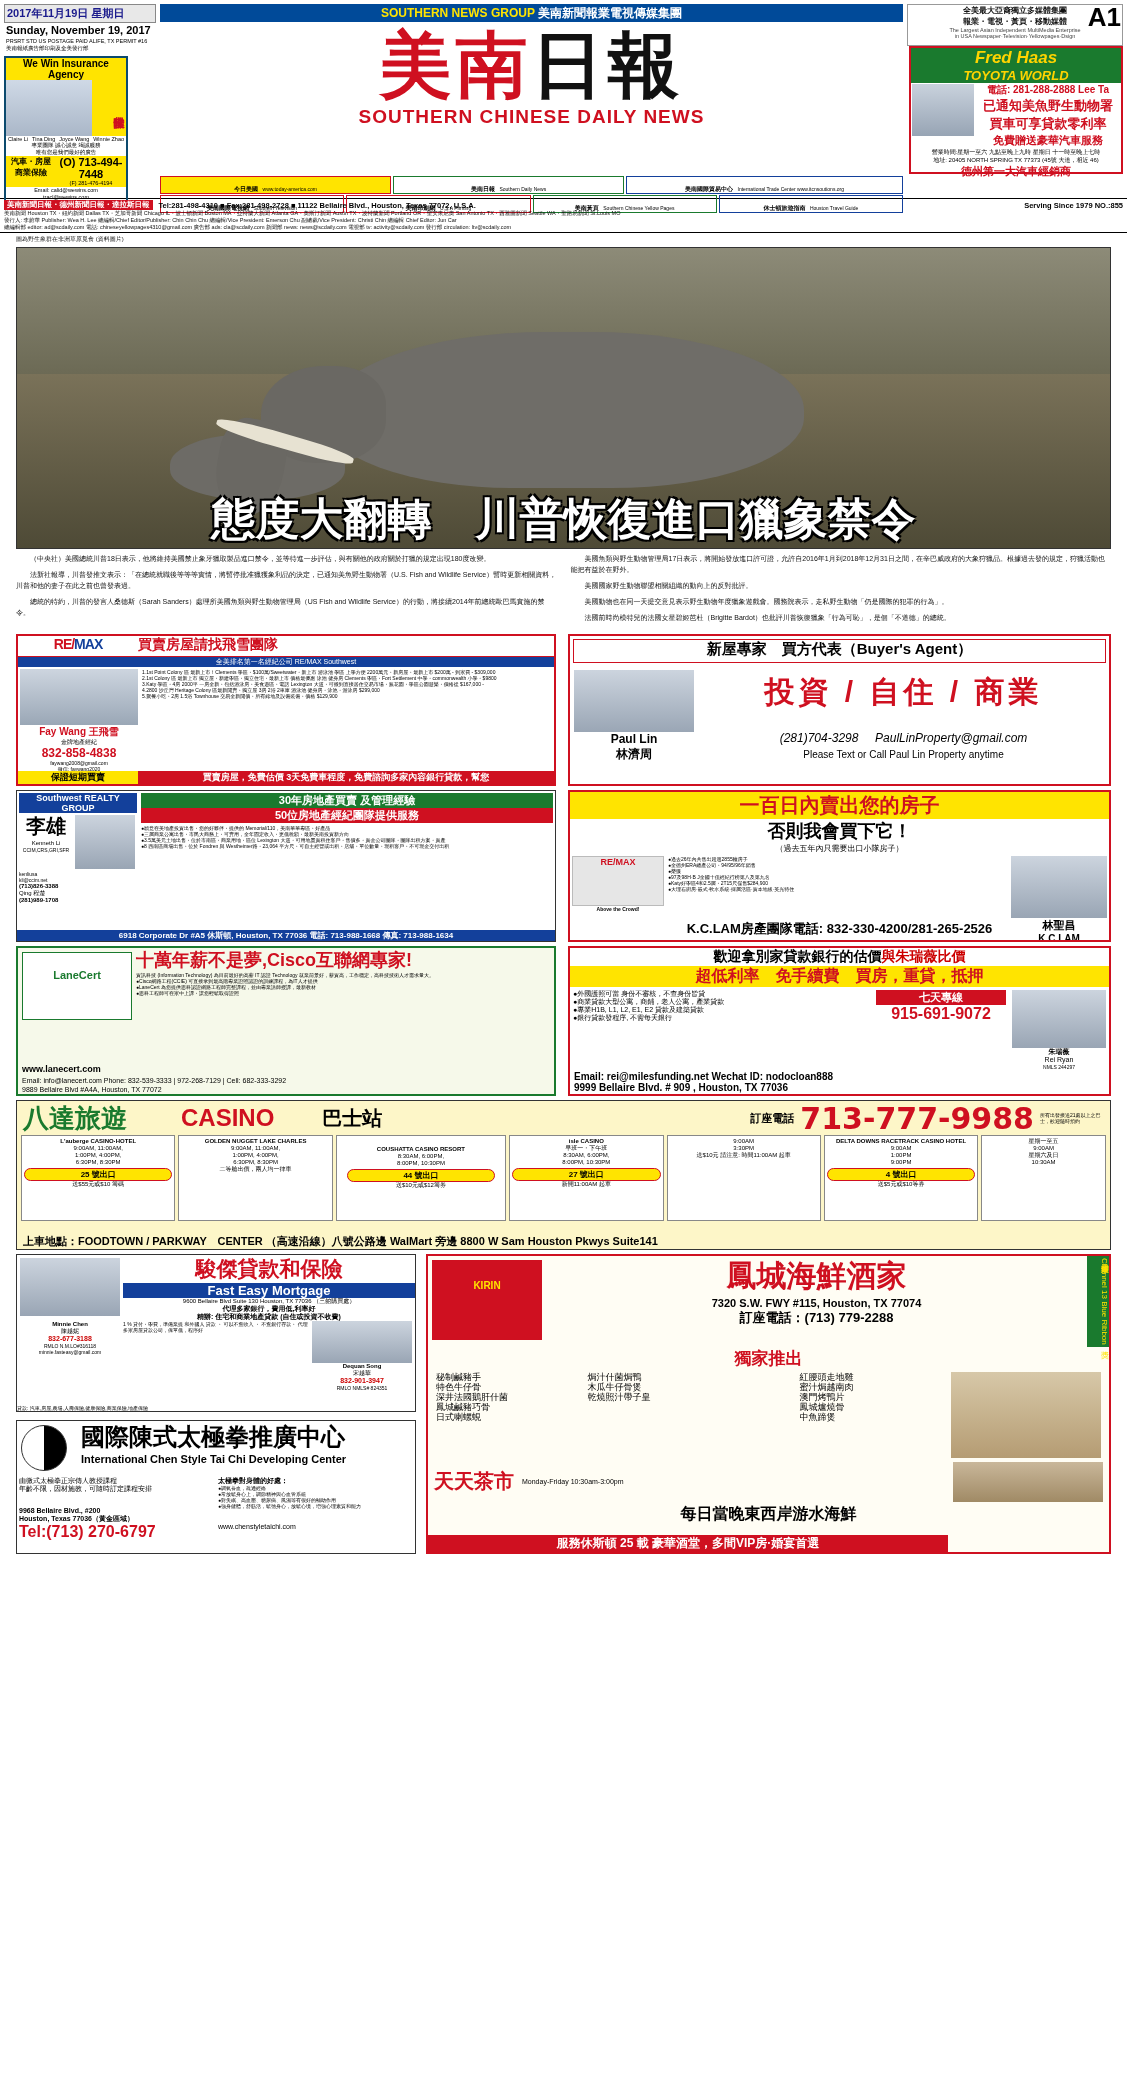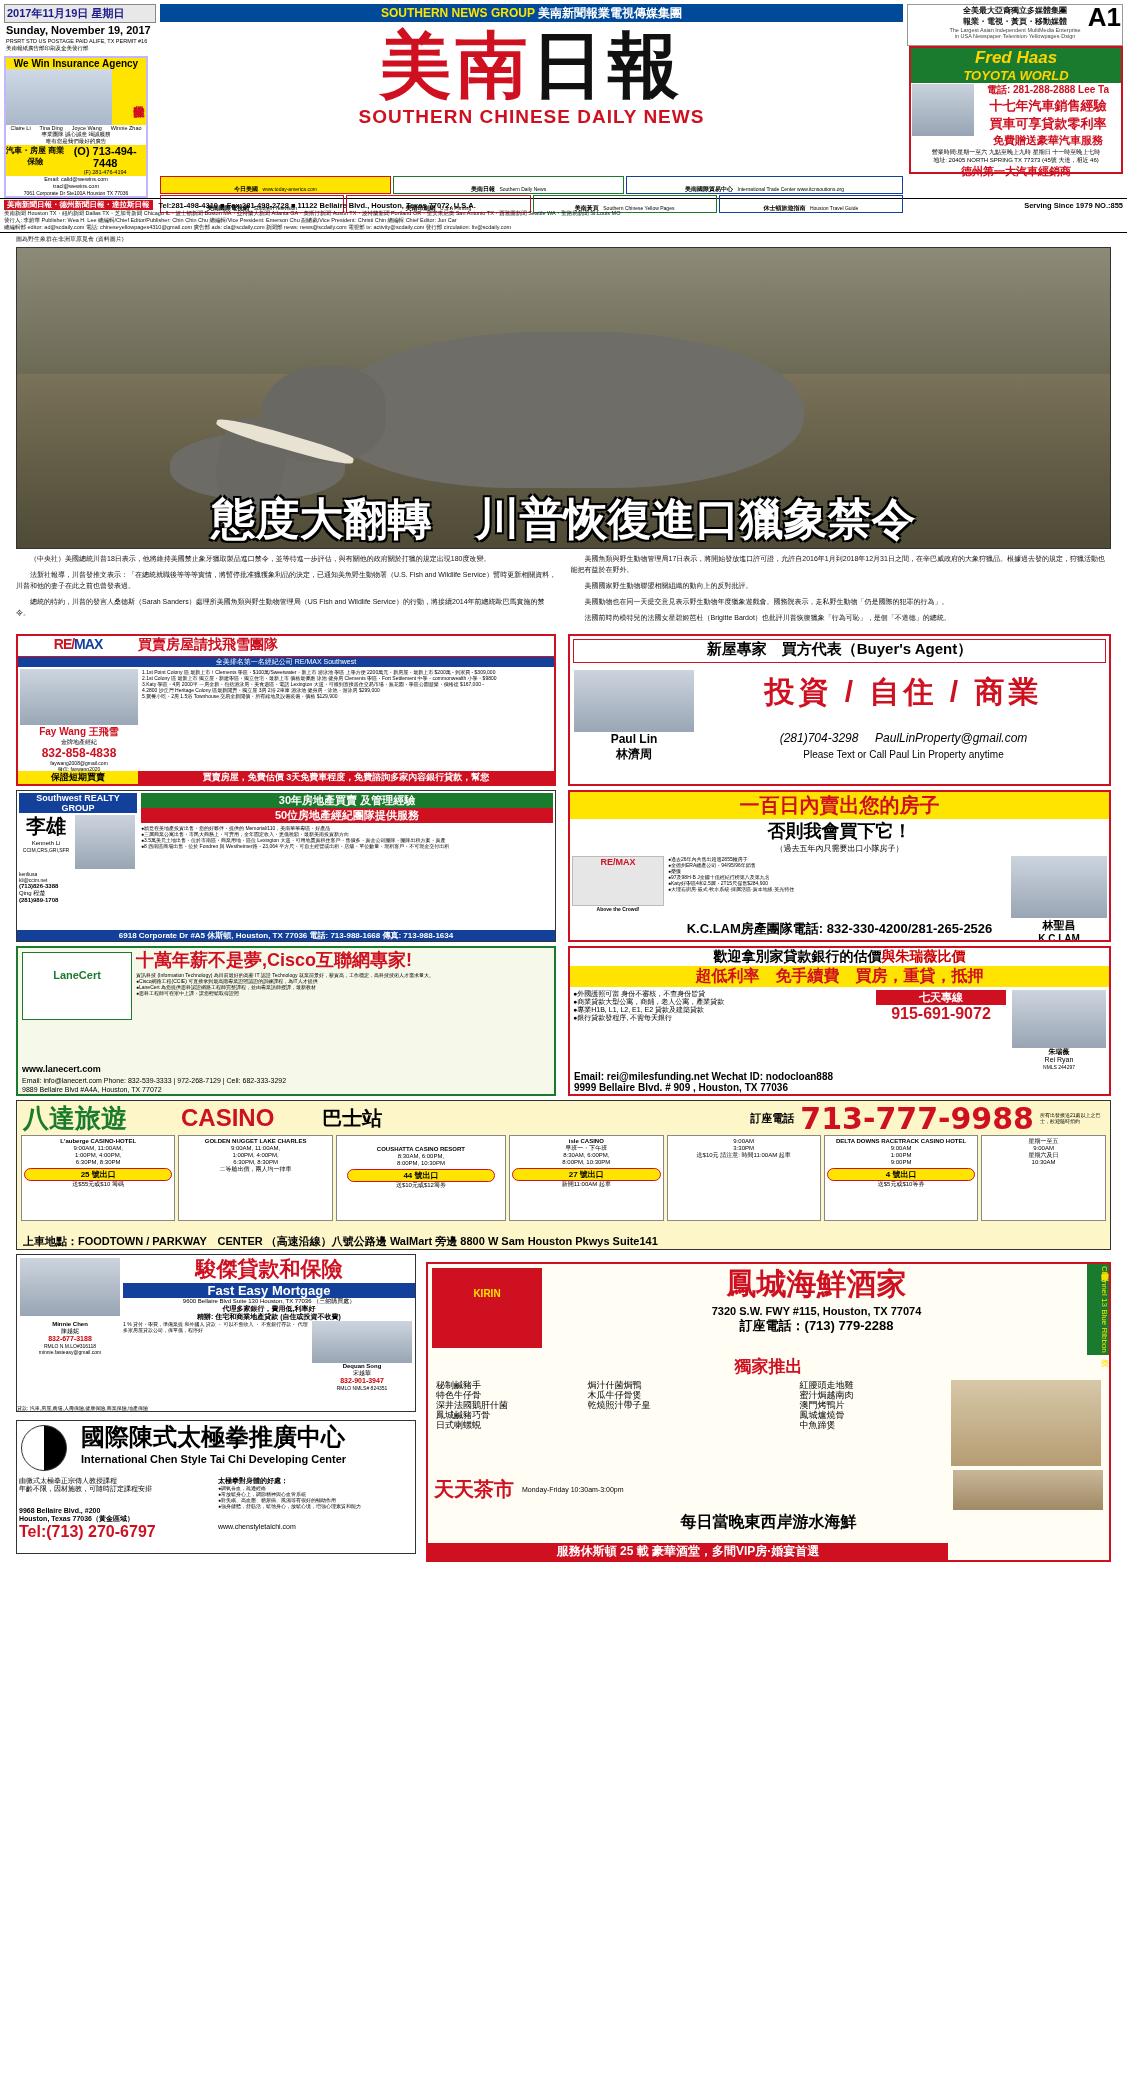--- a/index.html
+++ b/index.html
@@ -24,21 +24,21 @@
   .a1blk{position:absolute;right:4px;top:4px;width:214px;height:40px;border:1px solid #999;background:#fff;}
   .a1blk .t1{font-size:8px;text-align:center;color:#111;font-weight:bold;}
   .a1blk .t3{font-size:5.5px;text-align:center;color:#444;}
   .a1big{position:absolute;right:6px;top:4px;font-size:26px;font-weight:bold;}
 
   .logoblk{position:absolute;left:160px;top:24px;right:224px;height:150px;text-align:center;}
   .cnname{font-family:"DejaVu Serif",serif;font-weight:bold;font-size:72px;line-height:82px;color:#cf1020;letter-spacing:4px;}
   .cnname .blk{color:#111;}
   .enname{font-size:19px;font-weight:bold;letter-spacing:1px;color:#cf1020;}
 
-  .leftad{position:absolute;left:4px;top:56px;width:144px;border:2px solid #c4b5fd;box-sizing:border-box;}
+  .leftad{position:absolute;left:4px;top:56px;width:124px;border:2px solid #0c4a6e;box-sizing:border-box;}
   .leftad .hd{background:#ffe400;font-size:10px;font-weight:bold;text-align:center;}
   .leftad .ph{height:56px;background:linear-gradient(#cfd9e6,#aab7c8);}
   .leftad .nm{font-size:5.5px;display:flex;justify-content:space-around;background:#fff;}
   .leftad .ln{font-size:5.5px;line-height:7px;text-align:center;}
   .leftad .tel{font-size:11px;font-weight:bold;text-align:center;}
 
   .rightad{position:absolute;right:4px;top:46px;width:214px;height:128px;border:2px solid #cf1020;box-sizing:border-box;background:#fff;}
   .rightad .grn{background:#1a7a2e;color:#ffd400;font-size:17px;font-weight:bold;text-align:center;font-style:italic;}
   .rightad .ln1{font-size:10px;font-weight:bold;color:#cf1020;text-align:center;}
   .rightad .ln2{font-size:13px;font-weight:bold;color:#cf1020;text-align:center;}
@@ -144,21 +144,21 @@
       <div class="tiny ctr">7061 Corporate Dr Ste100A Houston TX 77036</div>
     </div>
 
     <div class="rightad">
       <div class="grn">Fred Haas</div>
       <div class="grn" style="font-size:13px;">TOYOTA WORLD</div>
       <div style="display:flex;">
         <div style="width:62px;height:52px;background:linear-gradient(#c9d2dd,#97a4b4);margin:1px;"></div>
         <div style="flex:1;">
           <div class="ln1"><span>電話: 281-288-2888</span> <span>Lee Ta</span></div>
-          <div class="ln2">十七年汽車銷售經驗</div>
+          <div class="ln2">已通知美魚野生動物署</div>
           <div class="ln2">買車可享貸款零利率</div>
           <div class="ln2" style="font-size:11px;">免費贈送豪華汽車服務</div>
         </div>
       </div>
       <div class="ln3">營業時間:星期一至六 九點至晚上九時 星期日 十一時至晚上七時</div>
       <div class="ln3">地址: 20405 NORTH SPRING TX 77373 (45號 大道，相近 46)</div>
       <div style="font-size:11px;font-weight:bold;text-align:center;color:#cf1020;">德州第一大汽車經銷商</div>
     </div>
 
     <div class="banner4">
@@ -483,21 +483,21 @@
           <div style="height:42px;background:linear-gradient(#ccd4de,#99a5b4);"></div>
           <div class="tiny2 b ctr">Dequan Song</div>
           <div class="tiny2 ctr">宋越華</div>
           <div class="sm b ctr red">832-901-3947</div>
           <div class="tiny ctr">RMLO NMLS# 824351</div>
         </div>
       </div>
       <div style="position:absolute;left:0;right:0;bottom:0;" class="tiny">貸款: 汽車,房屋,農場,人壽保險,健康保險,商業保險,地產保險</div>
     </div>
 
-    <div class="adbox bd-red" style="left:410px;top:620px;width:685px;height:300px;background:#fffdf4;margin-top:8px;">
+    <div class="adbox bd-red" style="left:410px;top:620px;width:685px;height:300px;background:#fffdf4;">
       <div style="display:flex;">
         <div style="width:110px;padding:4px;">
           <div style="height:60px;background:#cf1020;color:#ffe400;font-size:10px;text-align:center;font-weight:bold;padding-top:20px;">KIRIN</div>
         </div>
         <div style="flex:1;text-align:center;">
           <div style="font-size:30px;font-weight:bold;color:#cf1020;font-family:'DejaVu Serif',serif;">鳳城海鮮酒家</div>
           <div style="font-size:11px;font-weight:bold;">7320 S.W. FWY #115,  Houston, TX 77074</div>
           <div style="font-size:13px;font-weight:bold;">訂座電話：(713) 779-2288</div>
         </div>
         <div style="width:22px;background:#1a7a2e;color:#ffe400;font-size:8px;writing-mode:vertical-rl;text-align:center;padding:2px 0;">連續奪得Channel 13 Blue Ribbon獎</div>

